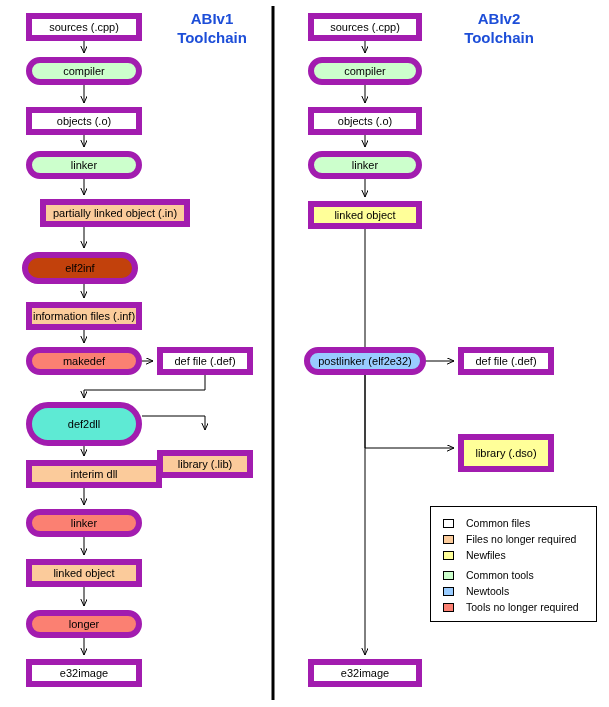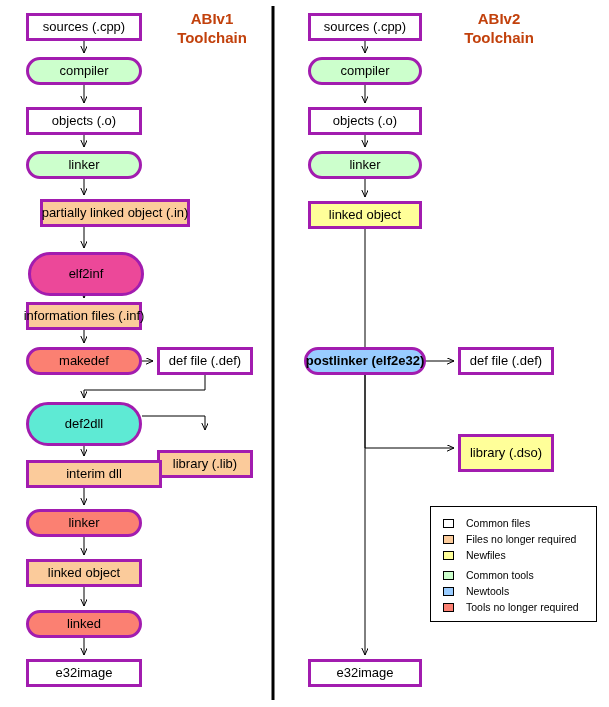--- a/index.html
+++ b/index.html
@@ -20,40 +20,40 @@
   #svg-layer {
     position: absolute;
     left: 0;
     top: 0;
     width: 609px;
     height: 707px;
   }
   .node {
     position: absolute;
     box-sizing: border-box;
-    border: 3px solid #a21caf;
+    border: 6px solid #a21caf;
     display: flex;
     align-items: center;
     justify-content: center;
-    font-size: 13px;
+    font-size: 11px;
     color: #000000;
     line-height: 1.1;
     text-align: right;
     white-space: nowrap;
     z-index: 3;
   }
   .node.rect { border-radius: 0; }
   .node.pill { border-radius: 999px; }
   .title {
     position: absolute;
     font-size: 15px;
     font-weight: bold;
     text-align: center;
     line-height: 1.25;
-    color: #c2410c;
+    color: #1d4ed8;
     z-index: 3;
   }
   .legend-box {
     position: absolute;
     box-sizing: border-box;
     border: 1px solid #000000;
     background: #ffffff;
     z-index: 4;
     padding: 8px 10px 8px 12px;
   }
@@ -133,21 +133,21 @@
       </div>
       <div class="node rect" style="left: 26px; top: 107px; width: 116px; height: 28px; background: rgb(255, 255, 255);">
         <span>objects (.o)</span>
       </div>
       <div class="node pill" style="left: 26px; top: 151px; width: 116px; height: 28px; background: rgb(204, 255, 204);">
         <span>linker</span>
       </div>
       <div class="node rect" style="left: 9px; top: 199px; width: 150px; height: 28px; background: rgb(251, 203, 155); margin-left: 31px;">
         <span>partially linked object (.in)</span>
       </div>
-      <div class="node pill" style="left: 28px; top: 252px; width: 116px; height: 44px; background: #ec4899;">
+      <div class="node pill" style="left: 22px; top: 252px; width: 116px; height: 32px; background: #c2410c;">
         <span>elf2inf</span>
       </div>
       <div class="node rect" style="left: 26px; top: 302px; width: 116px; height: 28px; background: rgb(251, 203, 155);">
         <span>information files (.inf)</span>
       </div>
       <div class="node pill" style="left: 26px; top: 347px; width: 116px; height: 28px; background: rgb(251, 128, 114);">
         <span>makedef</span>
       </div>
       <div class="node rect" style="left: 157px; top: 347px; width: 96px; height: 28px; background: rgb(255, 255, 255);">
         <span>def file (.def)</span>
@@ -161,41 +161,41 @@
       <div class="node rect" style="left: 26px; top: 460px; width: 136px; height: 28px; background: rgb(251, 203, 155);">
         <span>interim dll</span>
       </div>
       <div class="node pill" style="left: 26px; top: 509px; width: 116px; height: 28px; background: rgb(251, 128, 114);">
         <span>linker</span>
       </div>
       <div class="node rect" style="left: 26px; top: 559px; width: 116px; height: 28px; background: rgb(251, 203, 155);">
         <span>linked object</span>
       </div>
       <div class="node pill" style="left: 26px; top: 610px; width: 116px; height: 28px; background: rgb(251, 128, 114);">
-        <span>linked</span>
+        <span>longer</span>
       </div>
       <div class="node rect" style="left: 26px; top: 659px; width: 116px; height: 28px; background: rgb(255, 255, 255);">
         <span>e32image</span>
       </div>
       <div class="node rect" style="left: 308px; top: 13px; width: 114px; height: 28px; background: rgb(255, 255, 255);">
         <span>sources (.cpp)</span>
       </div>
       <div class="node pill" style="left: 308px; top: 57px; width: 114px; height: 28px; background: rgb(204, 255, 204);">
         <span>compiler</span>
       </div>
       <div class="node rect" style="left: 308px; top: 107px; width: 114px; height: 28px; background: rgb(255, 255, 255);">
         <span>objects (.o)</span>
       </div>
       <div class="node pill" style="left: 308px; top: 151px; width: 114px; height: 28px; background: rgb(204, 255, 204);">
         <span>linker</span>
       </div>
       <div class="node rect" style="left: 308px; top: 201px; width: 114px; height: 28px; background: rgb(255, 255, 153);">
         <span>linked object</span>
       </div>
-      <div class="node pill" style="left: 304px; top: 347px; width: 122px; height: 28px; background: rgb(153, 204, 255); font-weight: bold;">
+      <div class="node pill" style="left: 304px; top: 347px; width: 122px; height: 28px; background: rgb(153, 204, 255);">
         <span>postlinker (elf2e32)</span>
       </div>
       <div class="node rect" style="left: 458px; top: 347px; width: 96px; height: 28px; background: rgb(255, 255, 255);">
         <span>def file (.def)</span>
       </div>
       <div class="node rect" style="left: 458px; top: 434px; width: 96px; height: 38px; background: rgb(255, 255, 153);">
         <span>library (.dso)</span>
       </div>
       <div class="node rect" style="left: 308px; top: 659px; width: 114px; height: 28px; background: rgb(255, 255, 255);">
         <span>e32image</span>

